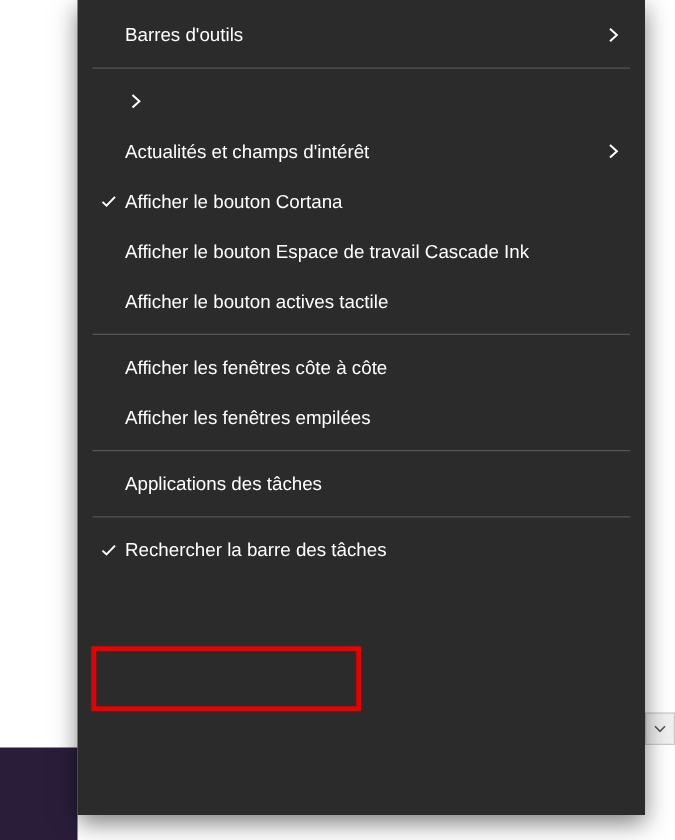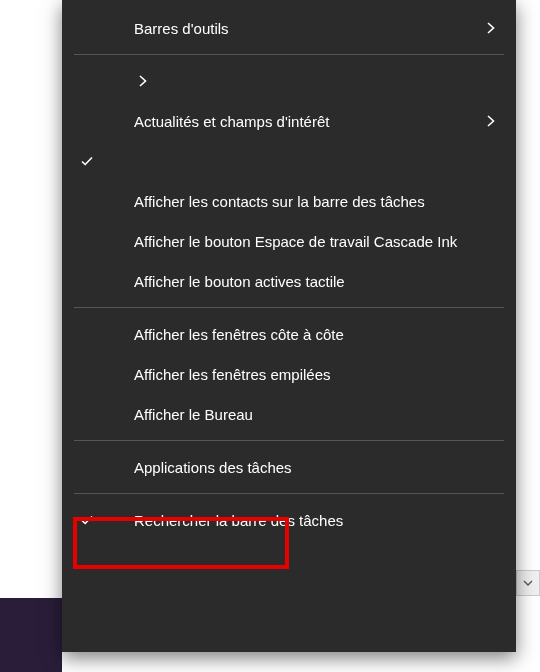--- a/index.html
+++ b/index.html
@@ -45,21 +45,20 @@
     padding-top: 8px;
   }
   .menu-item {
     display: flex;
     align-items: center;
     height: 40px;
     padding-left: 12px;
     padding-right: 16px;
     cursor: default;
     white-space: nowrap;
-    gap: 34px;
   }
   .icon-slot {
     width: 26px;
     flex: 0 0 26px;
     display: flex;
     align-items: center;
     justify-content: center;
   }
   .label {
     flex: 1 1 auto;
@@ -126,25 +125,21 @@
           <path d="M2 3 L7.5 8 L2 13" stroke="#ffffff" stroke-width="1.6" fill="none"></path>
         </svg>
       </span>
     </div>
     <div class="menu-item">
       <span class="icon-slot">
         <svg width="16" height="16" viewBox="0 0 16 16">
           <path d="M3 8.5 L6.2 11.5 L13 4.5" stroke="#ffffff" stroke-width="1.6" fill="none"></path>
         </svg>
       </span>
-      <span class="arrow-slot"></span>
-    </div>
-    <div class="menu-item">
-      <span class="icon-slot"></span>
-      <span class="label">Afficher les contacts sur la barre des tâches</span>
+      <span class="label">Afficher le bouton Cortana</span>
       <span class="arrow-slot"></span>
     </div>
     <div class="menu-item">
       <span class="icon-slot"></span>
       <span class="label">Afficher le bouton Espace de travail Cascade Ink</span>
       <span class="arrow-slot"></span>
     </div>
     <div class="menu-item">
       <span class="icon-slot"></span>
       <span class="label">Afficher le bouton actives tactile</span>
@@ -154,25 +149,20 @@
     <div class="menu-item">
       <span class="icon-slot"></span>
       <span class="label">Afficher les fenêtres côte à côte</span>
       <span class="arrow-slot"></span>
     </div>
     <div class="menu-item">
       <span class="icon-slot"></span>
       <span class="label">Afficher les fenêtres empilées</span>
       <span class="arrow-slot"></span>
     </div>
-    <div class="menu-item">
-      <span class="icon-slot"></span>
-      <span class="label">Afficher le Bureau</span>
-      <span class="arrow-slot"></span>
-    </div>
     <div class="sep"></div>
     <div class="menu-item">
       <span class="icon-slot"></span>
       <span class="label">Applications des tâches</span>
       <span class="arrow-slot"></span>
     </div>
     <div class="sep"></div>
     <div class="menu-item">
       <span class="icon-slot">
         <svg width="16" height="16" viewBox="0 0 16 16">

